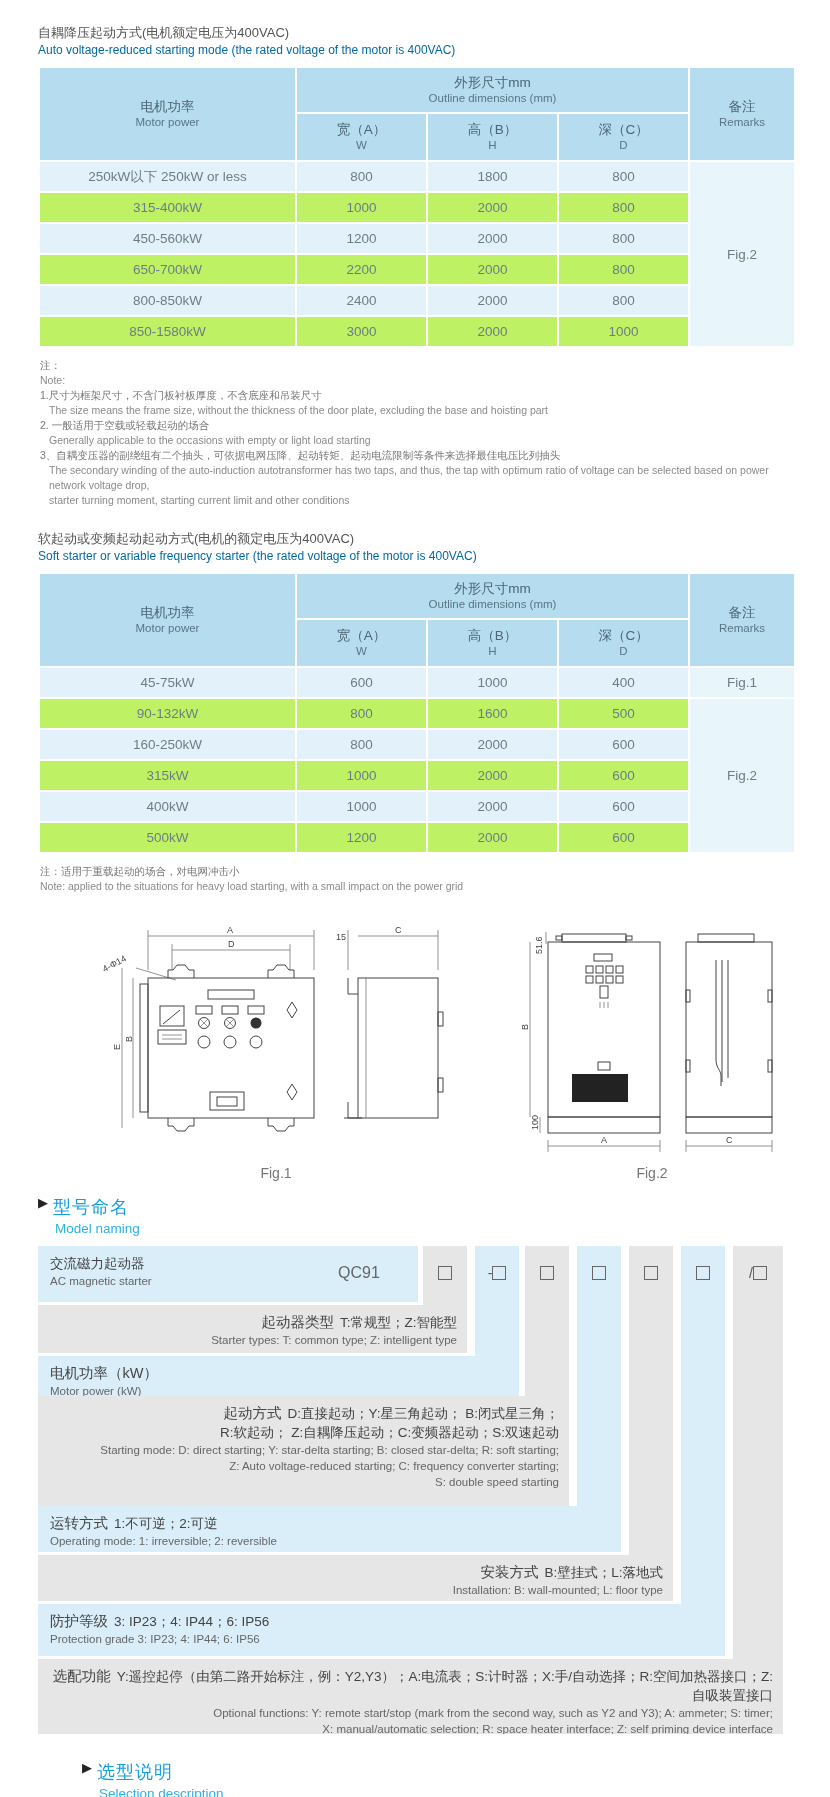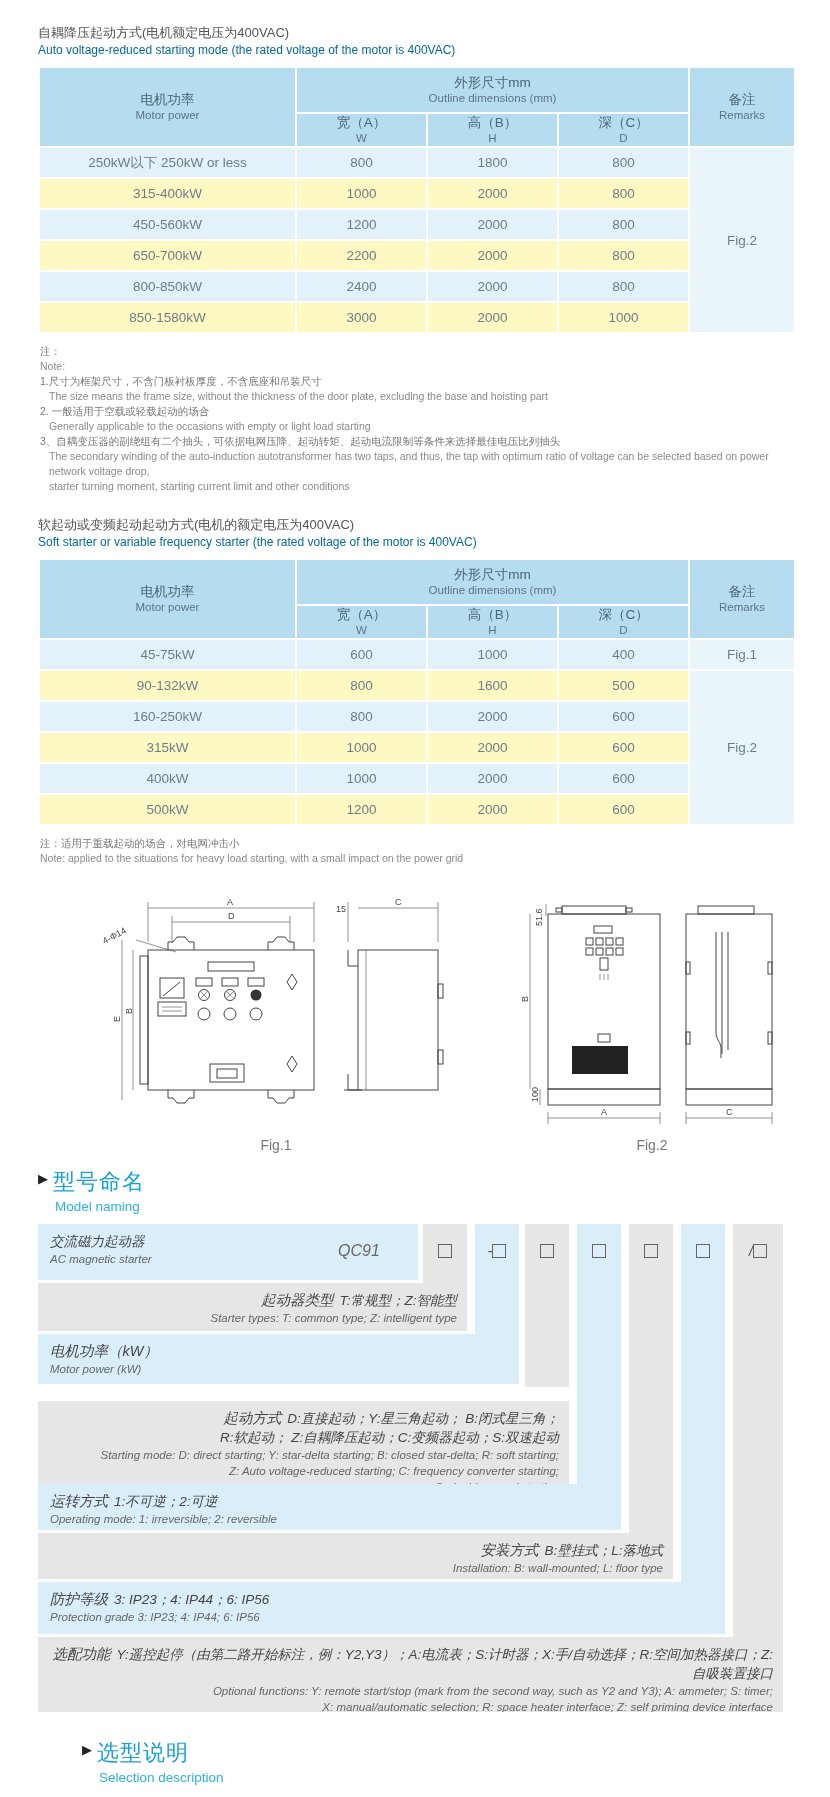--- a/index.html
+++ b/index.html
@@ -12,65 +12,65 @@
   .tbl-title-en { font-size:12px; color:#0369a1; line-height:16px; margin-bottom:8px; }
 
   
   table.dim { border-collapse:separate; border-spacing:2px; width:754px; table-layout:fixed; }
   table.dim th, table.dim td { text-align:center; vertical-align:middle; }
   table.dim th { background:#b5ddef; color:#4c6675; font-weight:normal; }
   .th-zh { font-size:13.5px; line-height:17px; }
   .th-en { font-size:11.5px; line-height:15px; color:#5b7585; }
   table.dim td { font-size:13.5px; color:#6d7d87; }
   .row-a td { background:#e3f2fa; height:29px; }
-  .row-b td { background:#fef9c3; height:29px; }
+  .row-b td { background:#bef264; height:29px; }
   td.remark-cell { background:#e8f5fb; font-size:13px; color:#6d7d87; }
   .col-power { width:255px; } .col-w { width:129px; } .col-h { width:129px; } .col-d { width:129px; } .col-r { width:104px; }
   .hdr-top th { height:44px; }
-  .hdr-sub th { height:32px; }
+  .hdr-sub th { height:46px; }
 
   
   .notes { margin:10px 0 6px 2px; font-size:10.5px; color:#8a8a8a; line-height:15px; }
   .notes .zh { color:#777; }
   .notes .sub { margin-left:9px; }
 
   .block-gap { height:16px; }
 
   
   .figs { display:flex; margin:26px 0 6px 58px; gap:46px; }
   .fig { text-align:center; }
   .fig-caption { font-size:14px; color:#777; margin-top:6px; }
   svg .ln { stroke:#444; stroke-width:1; fill:none; }
   svg .thin { stroke:#666; stroke-width:0.7; fill:none; }
   svg text { font-family:"Liberation Sans",sans-serif; font-size:9px; fill:#444; }
 
   
   .sec-head { margin:14px 0 10px 0; }
   .sec-arrow { color:#222; font-size:13px; vertical-align:6px; margin-right:5px; }
-  .sec-title-zh { display:inline-block; font-size:22px; color:#17a0dc; letter-spacing:1px; }
+  .sec-title-zh { display:inline-block; font-size:18px; color:#17a0dc; letter-spacing:1px; }
   .sec-title-en { font-size:13.5px; color:#2db1e6; margin:2px 0 0 17px; }
 
-  .model-table { position:relative; width:754px; height:488px; margin-top:6px;font-style:italic; }
+  .model-table { position:relative; width:754px; height:488px; margin-top:6px; }
   .stripe { position:absolute; top:0; }
   .stripe.gray { background:#e6e6e6; }
   .stripe.blue { background:#daeefa; }
   .s1 { left:385px; width:44px; height:59px; }
   .s2 { left:437px; width:44px; height:110px; }
   .s3 { left:487px; width:44px; height:163px; }
   .s4 { left:539px; width:44px; height:260px; }
   .s5 { left:591px; width:44px; height:309px; }
   .s6 { left:643px; width:44px; height:358px; }
   .s7 { left:695px; width:50px; height:413px; }
   .mrow { position:absolute; left:0; padding:8px 10px 6px 12px; overflow:hidden; }
   .mrow.blue { background:#daeefa; }
   .mrow.gray { background:#e6e6e6;text-align:right; }
   .r1 { top:0;   height:56px; width:380px; }
   .r2 { top:59px;  height:48px; width:429px; }
   .r3 { top:110px; height:50px; width:481px; }
-  .r4 { top:177px; height:113px; width:531px; }
+  .r4 { top:150px; height:113px; width:531px; }
   .r5 { top:260px; height:46px; width:583px; }
   .r6 { top:309px; height:46px; width:635px; }
   .r7 { top:358px; height:52px; width:687px; }
   .r8 { top:413px; height:75px; width:745px; }
   .m-zh { font-size:13.5px; color:#444; line-height:19px; }
   .m-zh .lbl { font-size:14.5px; margin-right:6px; }
   .m-en { font-size:11.5px; color:#666; line-height:16px; }
   .m-ind { margin-left:92px; }
   .m-ind2 { margin-left:116px; }
   .code-prefix-txt { position:absolute; left:300px; top:18px; font-size:16px; color:#666; }

